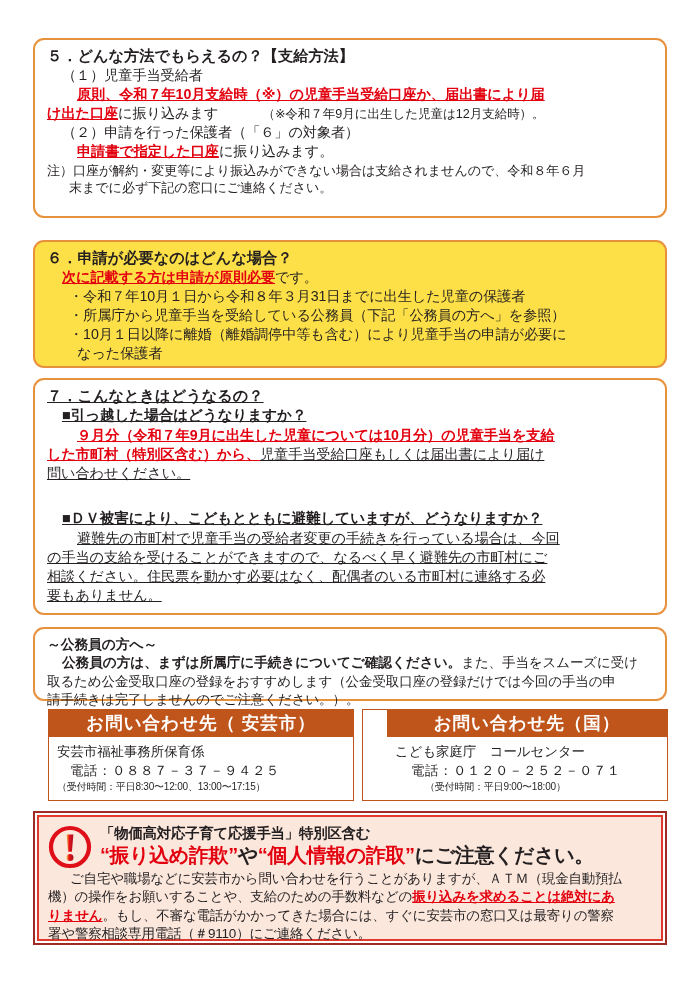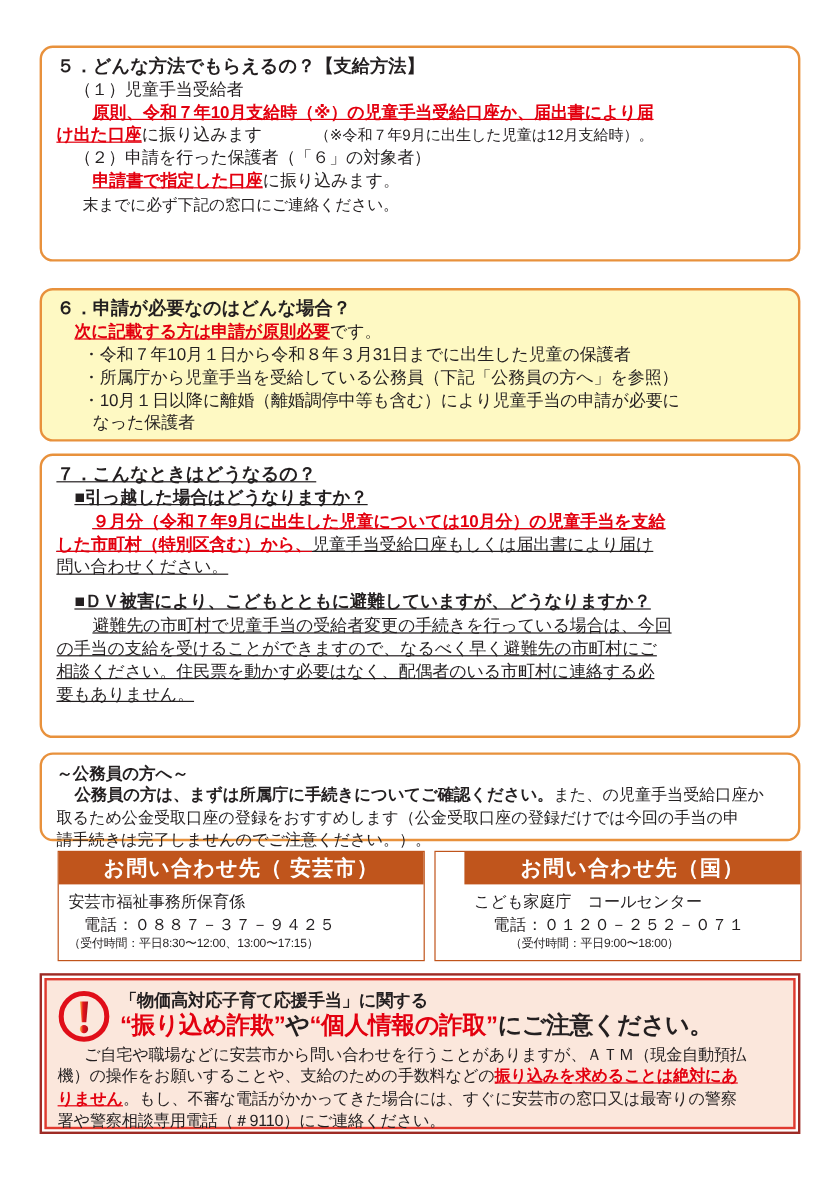--- a/index.html
+++ b/index.html
@@ -26,21 +26,21 @@
   .box {
     position: absolute;
     left: 33px;
     width: 634px;
     box-sizing: border-box;
     border: 2px solid #E8913C;
     border-radius: 11px;
     background: #ffffff;
     padding: 6px 10px 7px 12px;
   }
-  .box.blue { background: #fef9c3; }
+  .box.blue { background: #fde047; }
 
   .ln {
     line-height: 1.34;
     font-size: 14.2px;
     white-space: nowrap;
     letter-spacing: -0.1px;
   }
 
   .hd {
     font-weight: bold;
@@ -167,48 +167,49 @@
 
 <div class="page">
 
   <div class="box" id="sec5">
     <div class="ln hd">５．どんな方法でもらえるの？【支給方法】</div>
     <div class="ln ind1">（１）児童手当受給者</div>
     <div class="ln ind2"><span class="red-u">原則、令和７年10月支給時（※）の児童手当受給口座か、届出書により届</span></div>
     <div class="ln"><span class="red-u">け出た口座</span><span>に振り込みます</span><span class="small">（※令和７年9月に出生した児童は12月支給時）。</span></div>
     <div class="ln ind1">（２）申請を行った保護者（「６」の対象者）</div>
     <div class="ln ind2"><span class="red-u">申請書で指定した口座</span><span>に振り込みます。</span></div>
+    <div class="ln note">注）口座が解約・変更等により振込みができない場合は支給されませんので、令和８年６月</div>
     <div class="ln note ind3">末までに必ず下記の窓口にご連絡ください。</div>
   </div>
 
   <div class="box blue" id="sec6">
     <div class="ln hd">６．申請が必要なのはどんな場合？</div>
     <div class="ln ind1"><span class="red-u">次に記載する方は申請が原則必要</span><span>です。</span></div>
     <div class="ln ind3">・令和７年10月１日から令和８年３月31日までに出生した児童の保護者</div>
     <div class="ln ind3">・所属庁から児童手当を受給している公務員（下記「公務員の方へ」を参照）</div>
     <div class="ln ind3">・10月１日以降に離婚（離婚調停中等も含む）により児童手当の申請が必要に</div>
     <div class="ln ind2">なった保護者</div>
   </div>
 
   <div class="box" id="sec7">
     <div class="ln hd">７．こんなときはどうなるの？</div>
     <div class="ln sub ind1">■引っ越した場合はどうなりますか？</div>
     <div class="ln ind2"><span class="red-u">９月分（令和７年9月に出生した児童については10月分）の児童手当を支給</span></div>
     <div class="ln"><span class="red-u">した市町村（特別区含む）から、</span><span>児童手当受給口座もしくは届出書により届け</span></div>
     <div class="ln">問い合わせください。</div>
-    <div class="ln sub ind1" style="margin-top:10px">■ＤＶ被害により、こどもとともに避難していますが、どうなりますか？</div>
+    <div class="ln sub ind1" style="margin-top:26px">■ＤＶ被害により、こどもとともに避難していますが、どうなりますか？</div>
     <div class="ln ind2">避難先の市町村で児童手当の受給者変更の手続きを行っている場合は、今回</div>
     <div class="ln">の手当の支給を受けることができますので、なるべく早く避難先の市町村にご</div>
     <div class="ln">相談ください。住民票を動かす必要はなく、配偶者のいる市町村に連絡する必</div>
     <div class="ln">要もありません。</div>
   </div>
 
   <div class="box" id="secKoumuin">
     <div class="ln sub" style="font-size:13.8px">～公務員の方へ～</div>
-    <div class="ln ind1" style="font-size:13.5px"><span class="sub" style="font-size:13.7px">公務員の方は、まずは所属庁に手続きについてご確認ください。</span><span>また、の児童手当受給口座か</span></div>
+    <div class="ln ind1" style="font-size:13.5px"><span class="sub" style="font-size:13.7px">公務員の方は、まずは所属庁に手続きについてご確認ください。</span><span>また、手当をスムーズに受け</span></div>
     <div class="ln" style="font-size:13.5px">取るため公金受取口座の登録をおすすめします（公金受取口座の登録だけでは今回の手当の申</div>
     <div class="ln" style="font-size:13.5px">請手続きは完了しませんのでご注意ください。）。</div>
   </div>
 
   <div class="contact" id="contactCity">
     <div class="contact-hd">お問い合わせ先（ 安芸市）</div>
     <div class="contact-body">
       <div>安芸市福祉事務所保育係</div>
       <div class="c-tel">電話：０８８７－３７－９４２５</div>
       <div class="c-hours">（受付時間：平日8:30〜12:00、13:00〜17:15）</div>
@@ -235,21 +236,21 @@
                 <stop offset="38%" stop-color="#E8121B"></stop>
                 <stop offset="100%" stop-color="#A8101B"></stop>
               </linearGradient>
             </defs>
             <circle cx="22" cy="22" r="19" fill="none" stroke="#E00E19" stroke-width="4.2"></circle>
             <path d="M18.6 9.6 h6.8 l-1.5 17.2 h-3.8 z" fill="url(#exg)"></path>
             <circle cx="22" cy="32.6" r="3.5" fill="url(#exg)"></circle>
           </svg>
         </div>
         <div class="warn-heads">
-          <div class="warn-l1">「物価高対応子育て応援手当」に関する</div>
+          <div class="warn-l1">「物価高対応子育て応援手当」特別区含む</div>
           <div class="warn-l2">
             <span>“振り込め詐欺”</span><span class="blk">や</span><span>“個人情報の詐取”</span><span class="blk">にご注意ください。</span>
           </div>
         </div>
       </div>
       <div class="warn-body">
         <div style="padding-left:22px">ご自宅や職場などに安芸市から問い合わせを行うことがありますが、ＡＴＭ（現金自動預払</div>
         <div><span>機）の操作をお願いすることや、支給のための手数料などの</span><span class="red-u">振り込みを求めることは絶対にあ</span></div>
         <div><span class="red-u">りません</span><span>。もし、不審な電話がかかってきた場合には、すぐに安芸市の窓口又は最寄りの警察</span></div>
         <div>署や警察相談専用電話（＃9110）にご連絡ください。</div>

